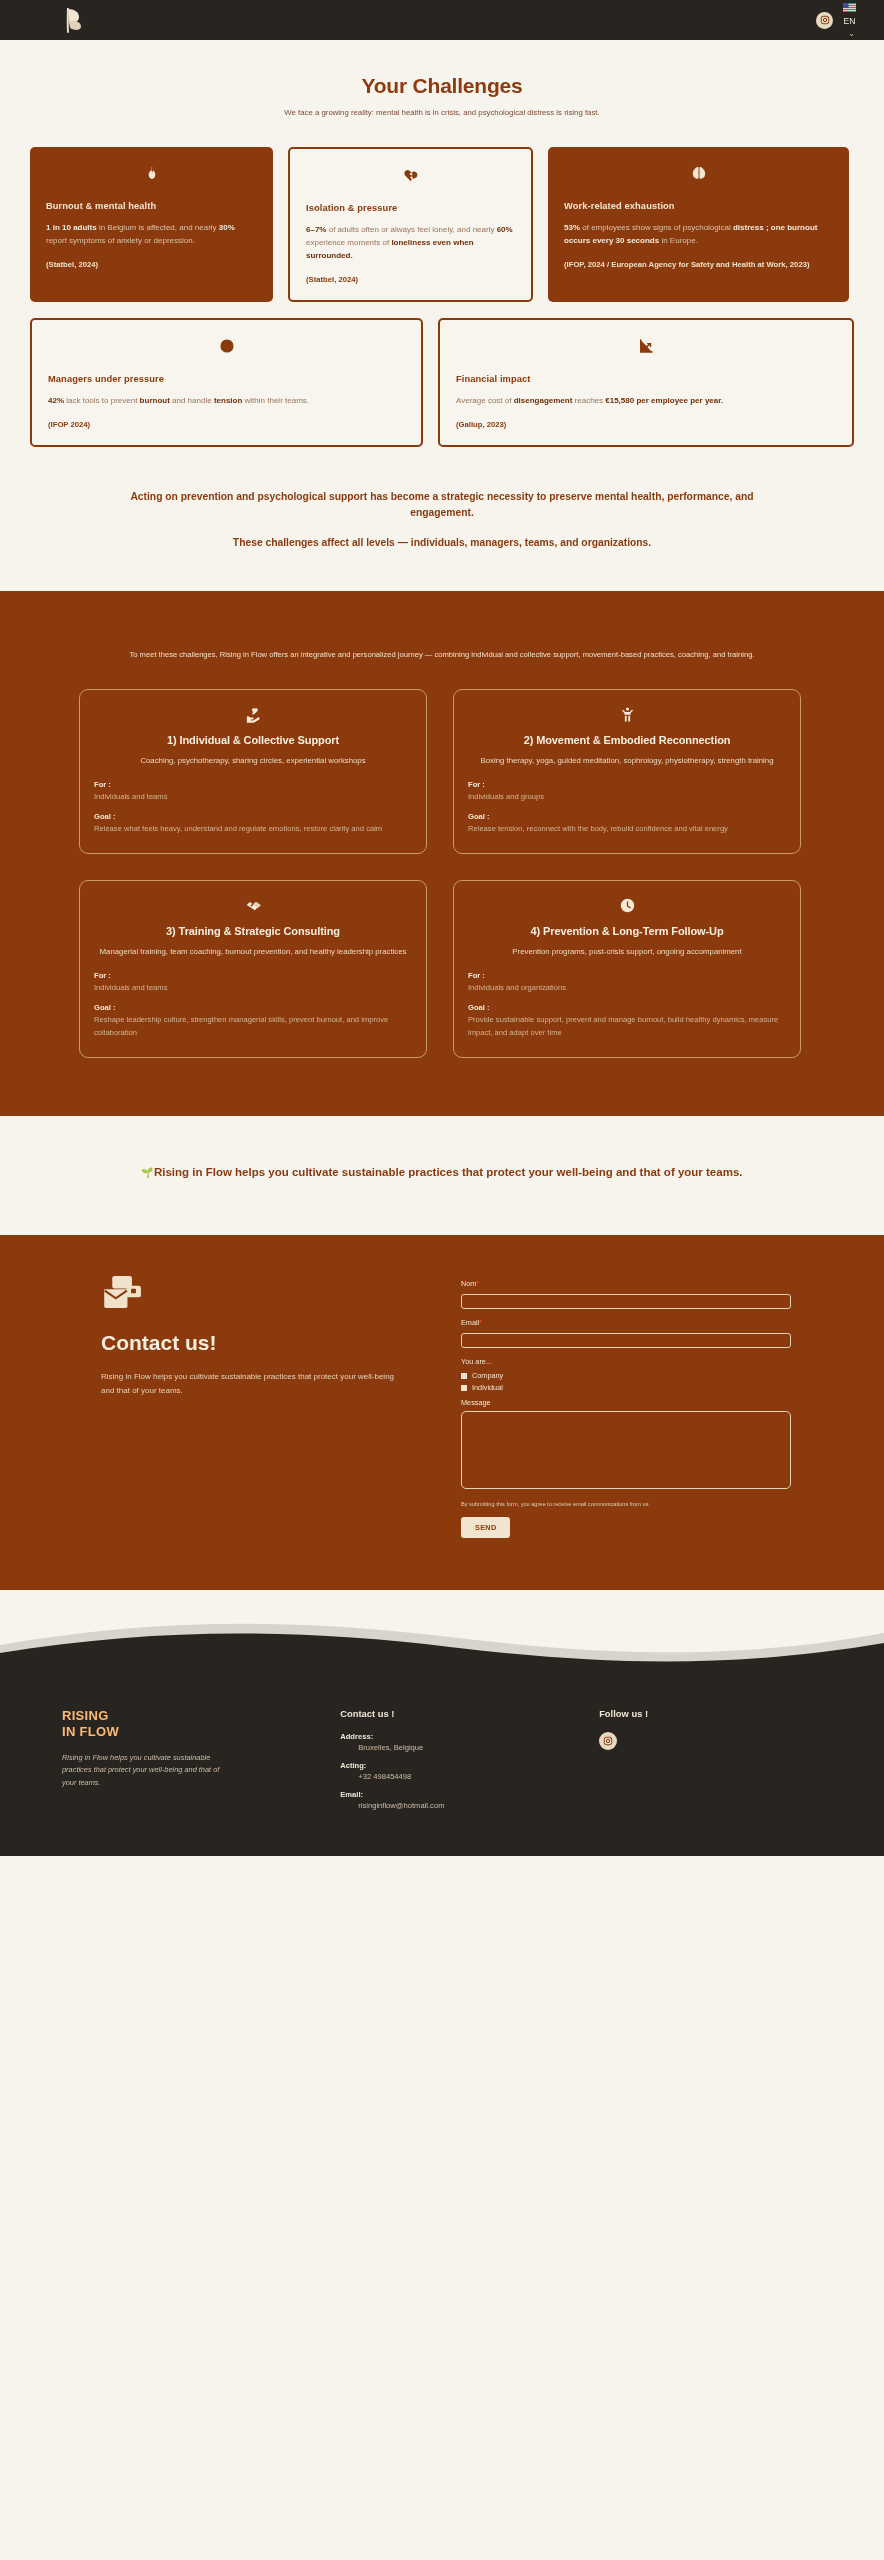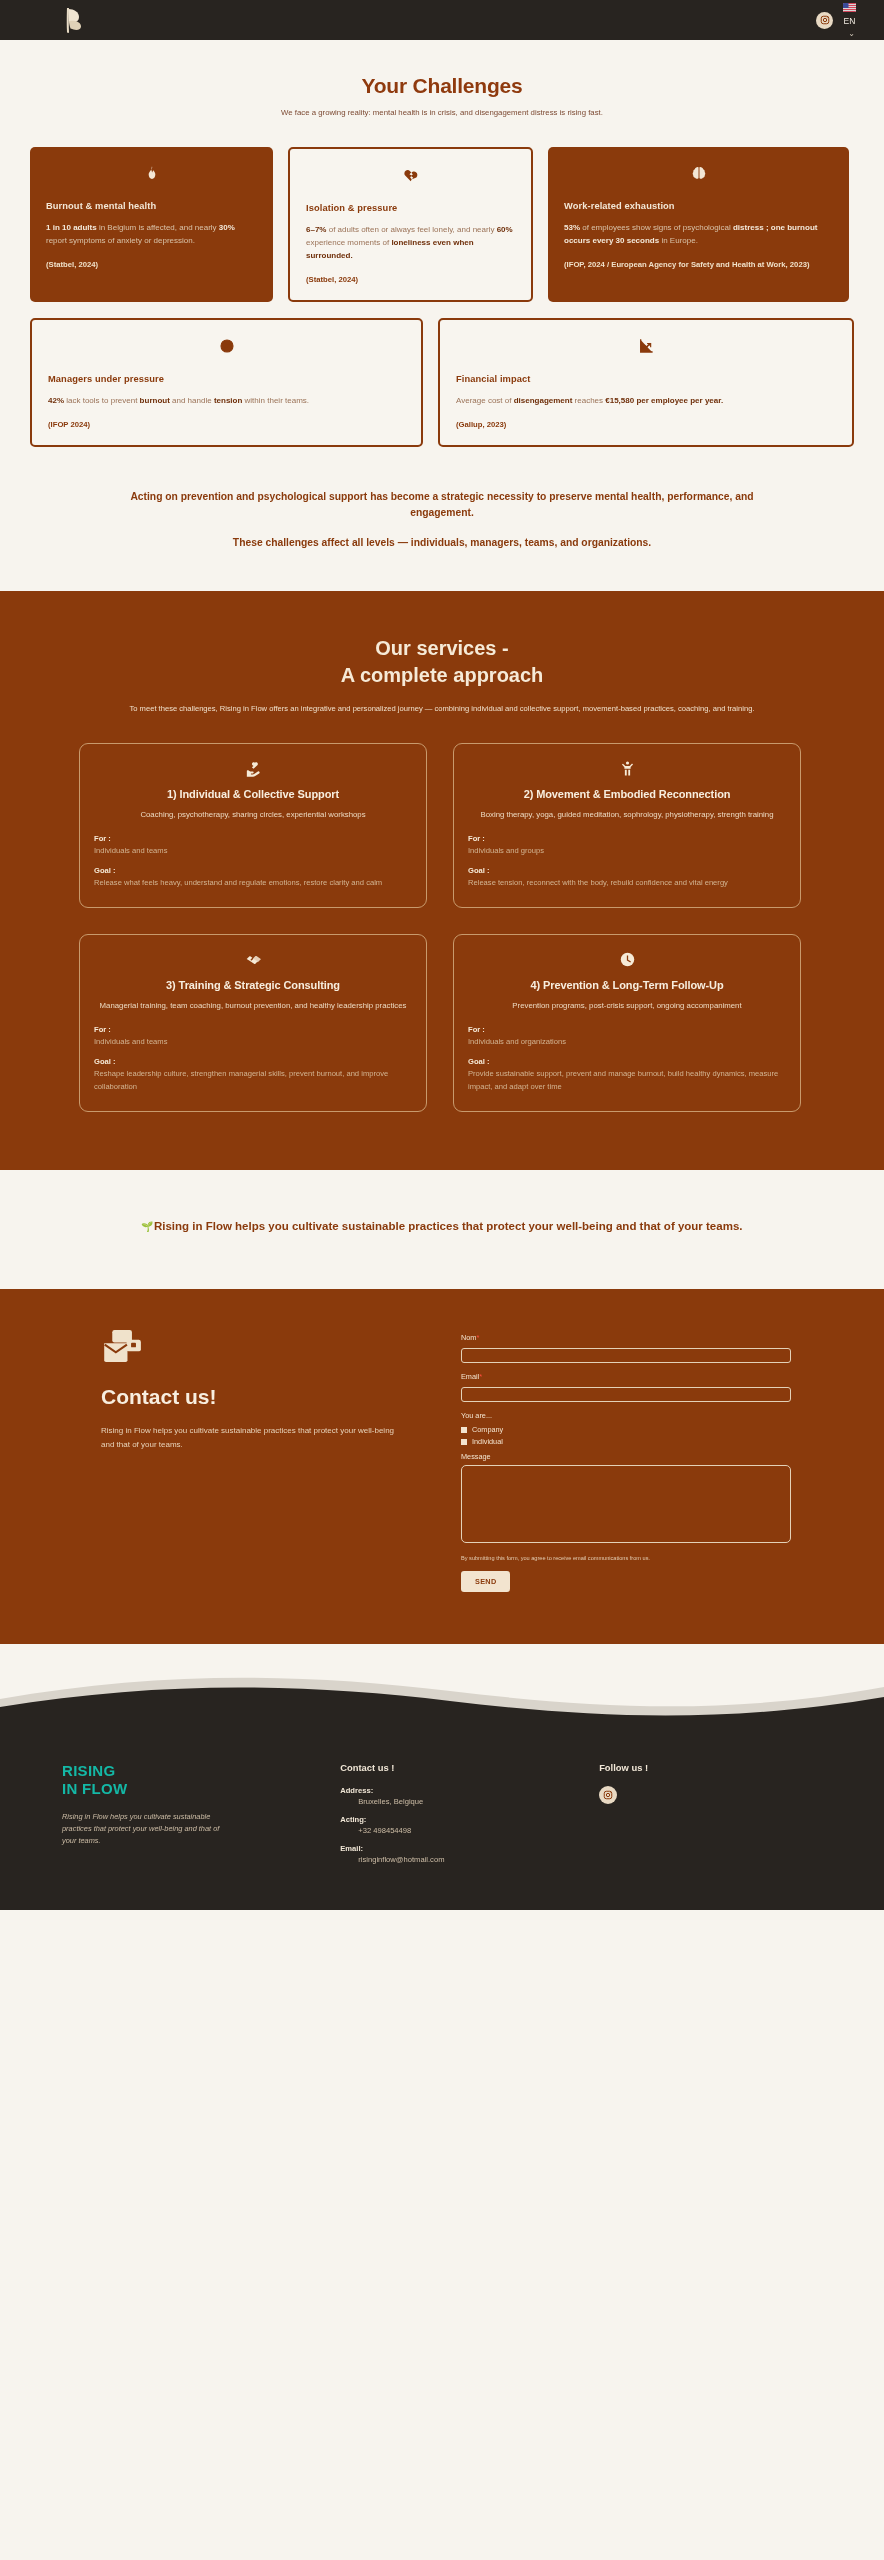--- a/index.html
+++ b/index.html
@@ -144,21 +144,21 @@
     font-size: 7.3px; font-weight: 700; padding: 6px 14px; cursor: pointer;
     font-family: inherit; letter-spacing: .3px;
   }
 
   
   .wave-band { background: #f7f4ee; height: 82px; position: relative; overflow: hidden; }
   .wave-band svg { position: absolute; bottom: -1px; left: 0; width: 884px; height: 62px; display: block; }
   .footer { background: #282420; padding: 36px 0 46px; }
   .footer-inner { width: 760px; margin: 0 auto; display: flex; gap: 36px; }
   .f-brand { width: 250px; }
-  .f-logo { font-size: 15px; font-weight: 700; color: #14b8a6; line-height: 1.2; letter-spacing: .3px; }
+  .f-logo { font-size: 13px; font-weight: 700; color: #fdba74; line-height: 1.2; letter-spacing: .3px; }
   .f-tag { margin-top: 13px; font-size: 7.4px; line-height: 1.65; color: #cdbda6; font-style: italic; max-width: 165px; }
   .f-col { width: 230px; }
   .f-col h4 { font-size: 9.4px; color: #f0e6d6; font-weight: 700; margin-bottom: 13px; }
   .f-k { font-size: 7.6px; color: #f0e6d6; font-weight: 700; margin-top: 9px; }
   .f-v { font-size: 7.6px; color: #cdbda6; margin-top: 2px; padding-left: 18px; }
   .f-social { width: 18px; height: 18px; border-radius: 50%; background: #e8d9c3;
               display: flex; align-items: center; justify-content: center; }
   .f-social svg { width: 10px; height: 10px; }
 </style>
 </head>
@@ -193,21 +193,21 @@
         <rect width="11" height="10" fill="#3b4b9a"></rect>
       </svg>
       <span class="lang-code">EN</span>
       <span class="chev">⌄</span>
     </button>
   </div>
 </header>
 
 <section class="challenges">
   <h1 class="sec-title">Your Challenges</h1>
-  <p class="sec-sub">We face a growing reality: mental health is in crisis, and disengagement distress is rising fast.</p>
+  <p class="sec-sub">We face a growing reality: mental health is in crisis, and psychological distress is rising fast.</p>
 
   <div class="cards-wrap">
     <div class="row">
       <article class="ch-card filled c1">
         <div class="ic">
           <svg viewBox="0 0 24 24">
               <path d="M12 2c1.2 3.4-1 4.8-2.4 6.6C8 10.6 7 12.3 7 14.4 7 18.1 9.3 21 12 21s5-2.9 5-6.6c0-2.6-1.6-4.6-3-6.4-.9 1-1.3 2.2-1.5 3.3-.9-1.4-1.4-3-1.4-4.6 0-1.8.5-3.4.9-4.7z"></path>
             </svg>
         </div>
         <h3>Burnout &amp; mental health</h3>
@@ -266,24 +266,20 @@
     </div>
   </div>
 
   <div class="conclusion">
     <p>Acting on prevention and psychological support has become a strategic necessity to preserve mental health, performance, and engagement.</p>
     <p>These challenges affect all levels — individuals, managers, teams, and organizations.</p>
   </div>
 </section>
 
 <section class="services">
-  <h2 class="svc-title">
-    <span>Our services -</span><br>
-    <span>A complete approach</span>
-  </h2>
   <p class="svc-sub">To meet these challenges, Rising in Flow offers an integrative and personalized journey — combining individual and collective support, movement-based practices, coaching, and training.</p>
 
   <div class="svc-grid">
     <article class="svc-card">
       <div class="sic">
         <svg viewBox="0 0 24 24">
             <path d="M12 8.6 10.6 7.3C9.6 6.3 9.6 4.8 10.6 3.9c.9-.9 2.4-.9 3.3 0l.1.1.1-.1c.9-.9 2.4-.9 3.3 0 1 .9 1 2.4 0 3.4L12 12.4 9.7 10.1z"></path>
             <path d="M2.6 15.2c.8-.7 2-.8 2.9-.2l2 1.4h3.4c.7 0 1.3.6 1.3 1.3s-.6 1.3-1.3 1.3H8.4v1.3h2.5c.7 0 1.4-.2 2-.6l5.3-3.4c.8-.5 1.8-.3 2.3.5.4.7.2 1.6-.5 2.1l-5.6 3.8c-.9.6-2 .9-3.1.9H2.6z"></path>
           </svg>
       </div>

